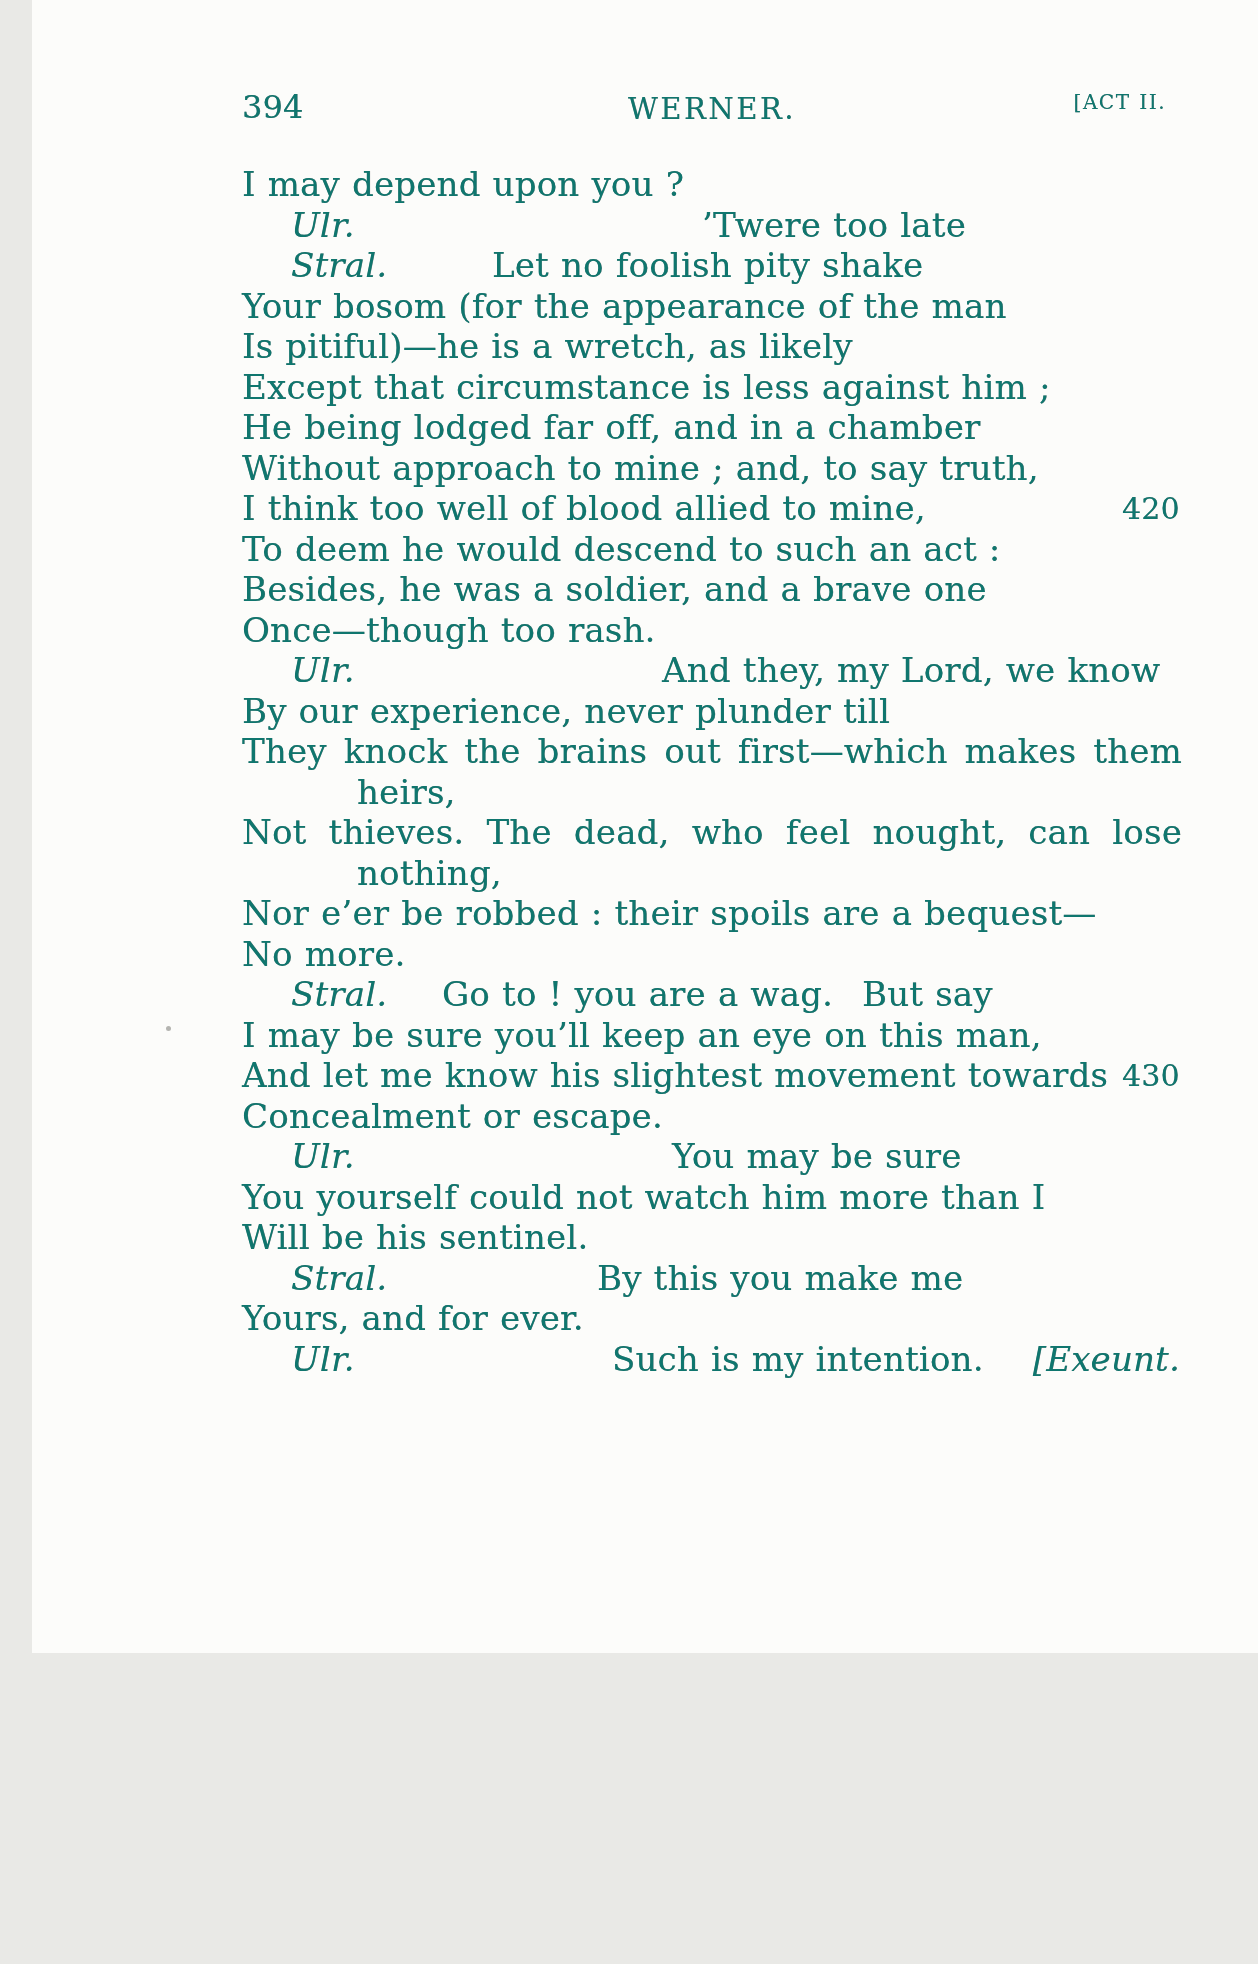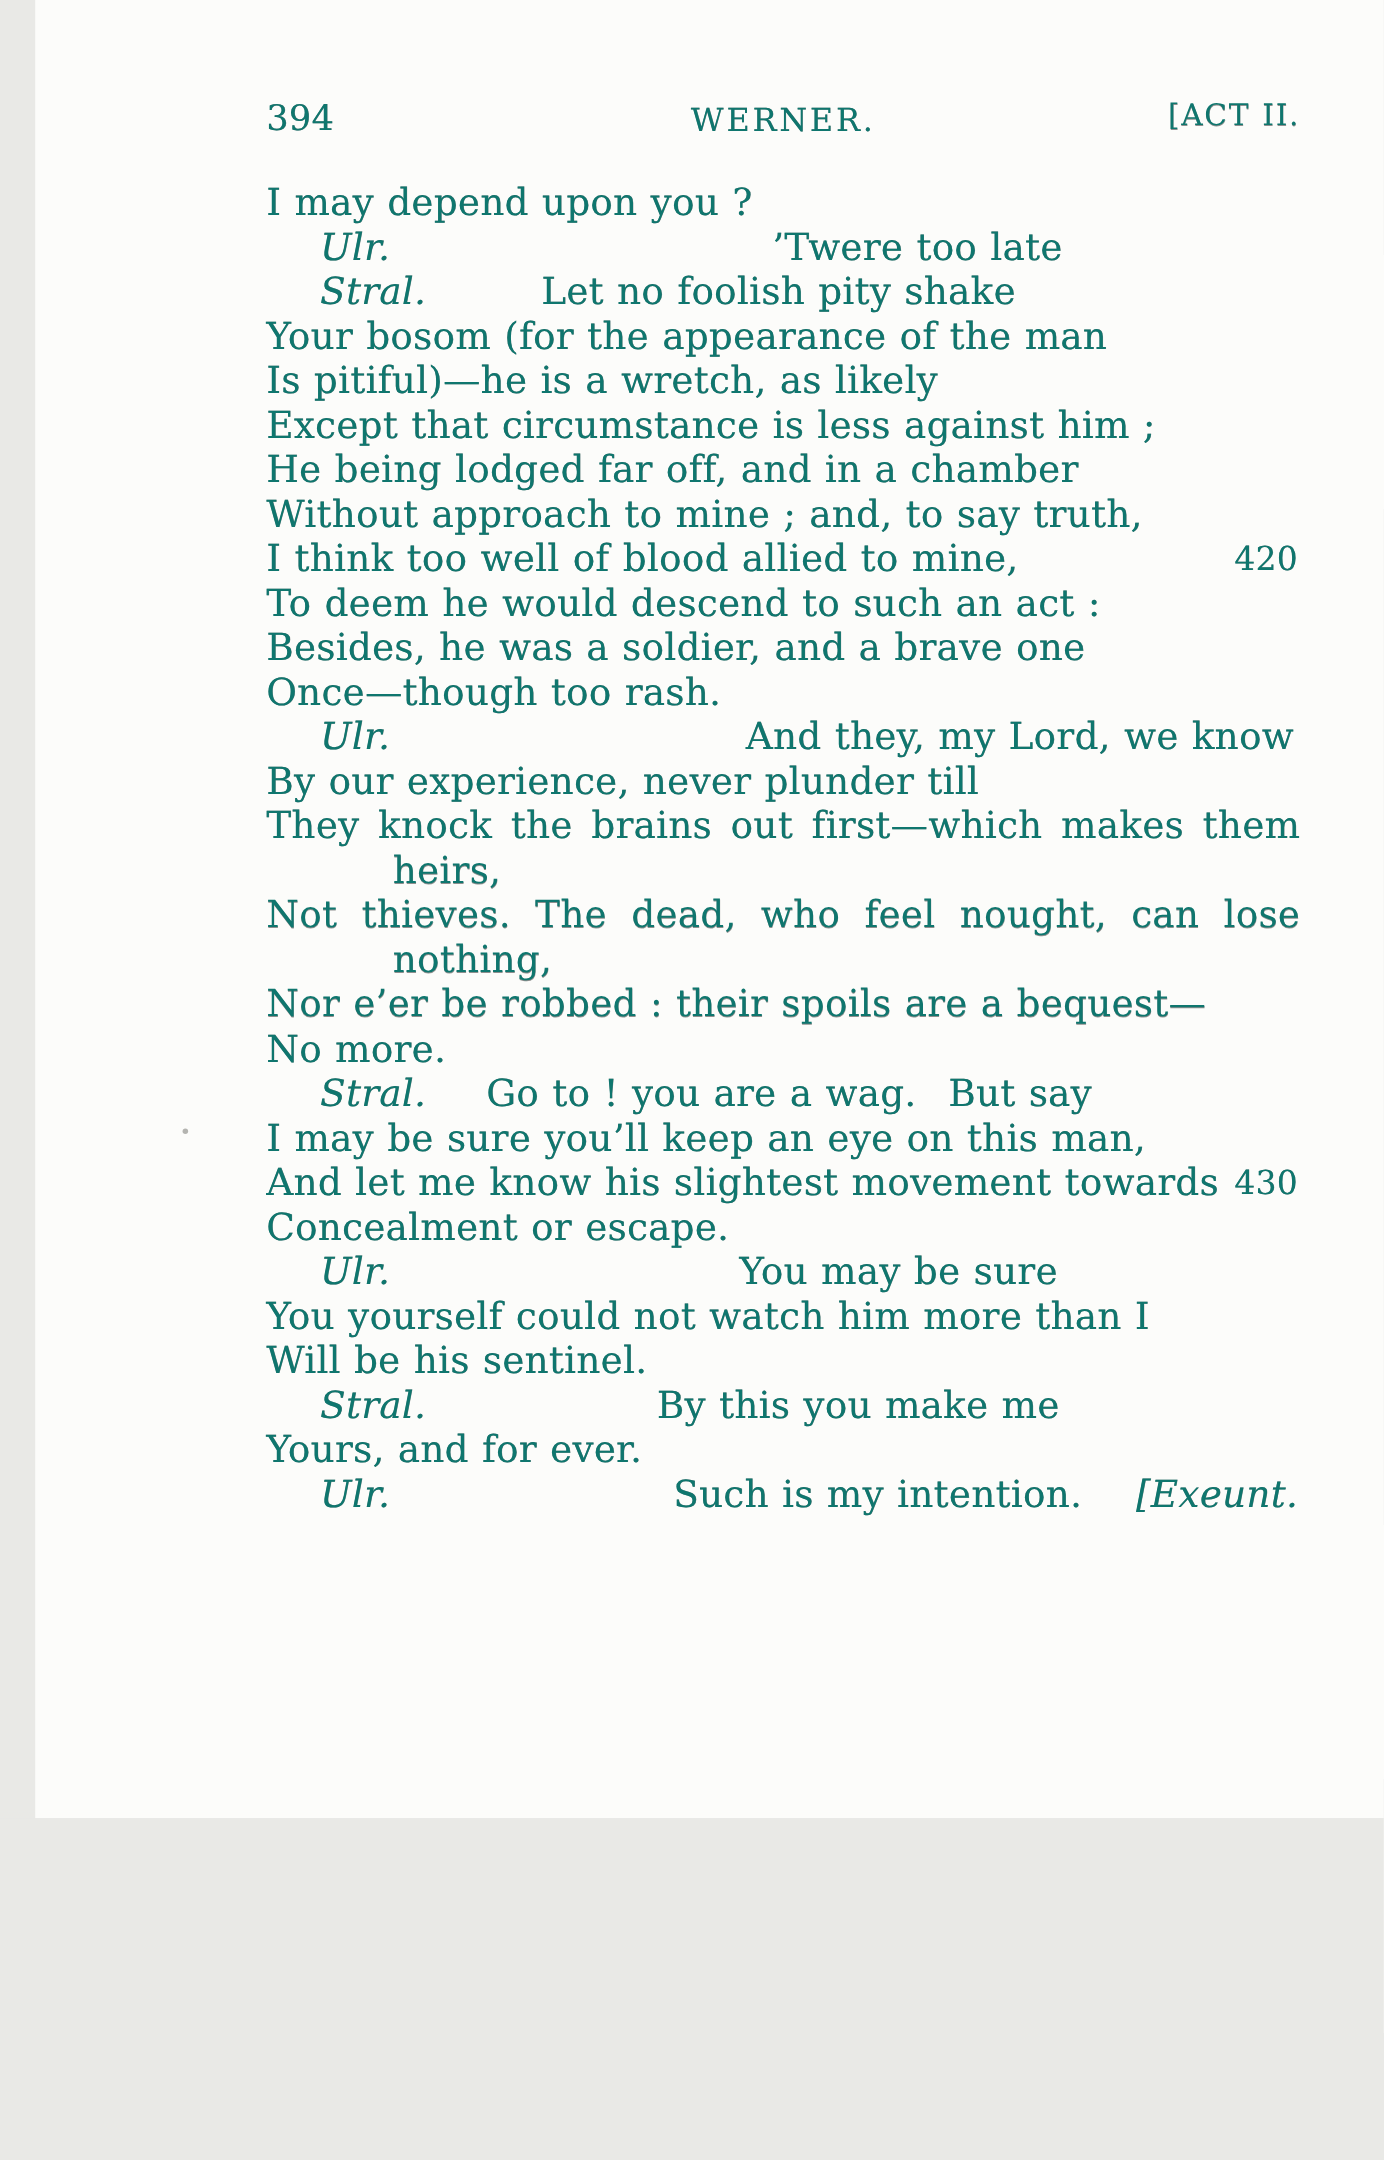--- a/index.html
+++ b/index.html
@@ -23,22 +23,22 @@
     left: 210px; top: 86px;
     width: 940px; height: 42px;
   }
   .pgnum { position: absolute; left: 0; top: 2px; font-size: 32px; }
   .rtitle {
     position: absolute; left: 50%; top: 6px;
     transform: translateX(-50%);
     font-size: 29px; letter-spacing: 2.5px;
   }
   .act {
-    position: absolute; right: 0; top: 4px;
-    font-size: 27px; letter-spacing: 1.5px;
+    position: absolute; right: 16px; top: 4px;
+    font-size: 20px; letter-spacing: 1.5px;
   }
   
   .text-block {
     position: absolute;
     left: 210px; top: 164px;
     width: 940px;
   }
   .line {
     position: relative;
     height: 40.5px;
@@ -97,21 +97,21 @@
     <div class="line"><span class="t">Without approach to mine ; and, to say truth,</span></div>
 
     <div class="line"><span class="t">I think too well of blood allied to mine,</span><span class="num">420</span></div>
 
     <div class="line"><span class="t">To deem he would descend to such an act :</span></div>
 
     <div class="line"><span class="t">Besides, he was a soldier, and a brave one</span></div>
 
     <div class="line"><span class="t">Once—though too rash.</span></div>
 
-    <div class="line"><span class="sp">Ulr.</span><span class="cont" style="left:436px">And they, my Lord, we know</span></div>
+    <div class="line"><span class="sp">Ulr.</span><span class="cont" style="left:420px">And they, my Lord, we know</span></div>
 
     <div class="line"><span class="t">By our experience, never plunder till</span></div>
 
     <div class="line just">They knock the brains out first—which makes them</div>
 
     <div class="line hang"><span class="t">heirs,</span></div>
 
     <div class="line just">Not thieves. The dead, who feel nought, can lose</div>
 
     <div class="line hang"><span class="t">nothing,</span></div>

